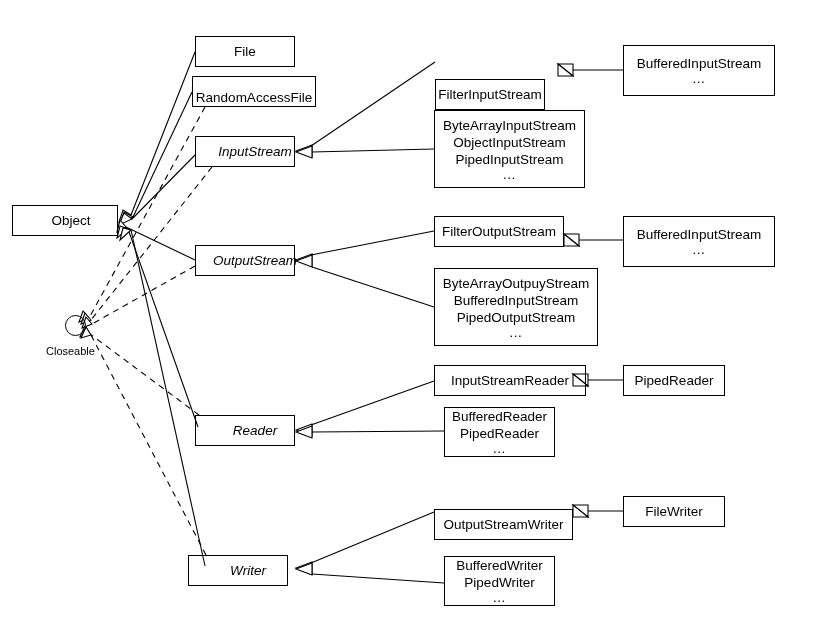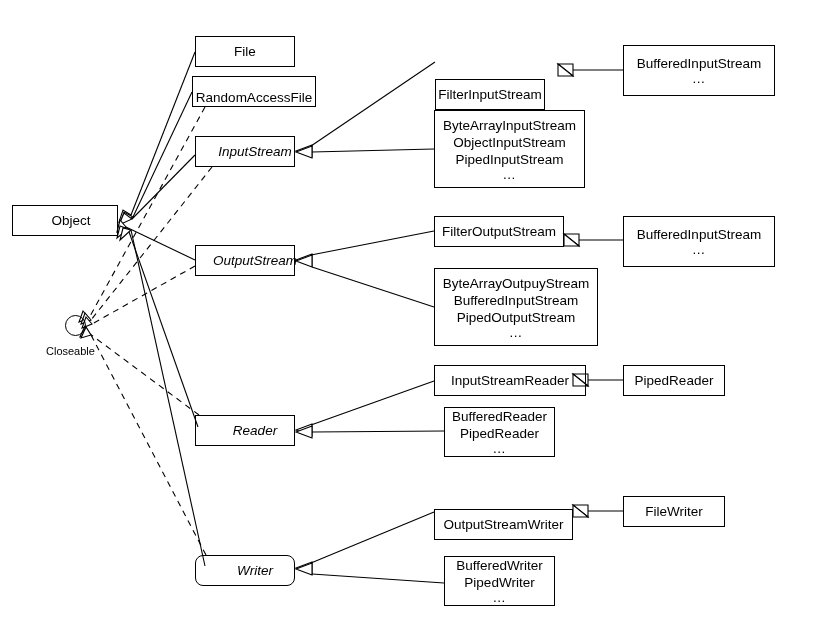--- a/index.html
+++ b/index.html
@@ -193,21 +193,21 @@
   </div>
 
   <div class="uml-box abstract" style="left:195px; top:245px; width:100px; height:31px;">
     <span class="box-line">OutputStream</span>
   </div>
 
   <div class="uml-box abstract" style="left:195px; top:415px; width:100px; height:31px;">
     <span class="box-line">Reader</span>
   </div>
 
-  <div class="uml-box abstract" style="left:195px; top:555px; width:100px; height:31px;border-radius:8px;">
+  <div class="uml-box abstract" style="left:188px; top:555px; width:100px; height:31px;">
     <span class="box-line">Writer</span>
   </div>
 
   <div class="uml-box" style="left:435px; top:46px; width:110px; height:31px;margin-top:33px;">
     <span class="box-line">FilterInputStream</span>
   </div>
 
   <div class="uml-box" style="left:623px; top:45px; width:152px; height:51px;">
     <span class="box-line">BufferedInputStream</span>
     <span class="box-line ellipsis-line">...</span>

